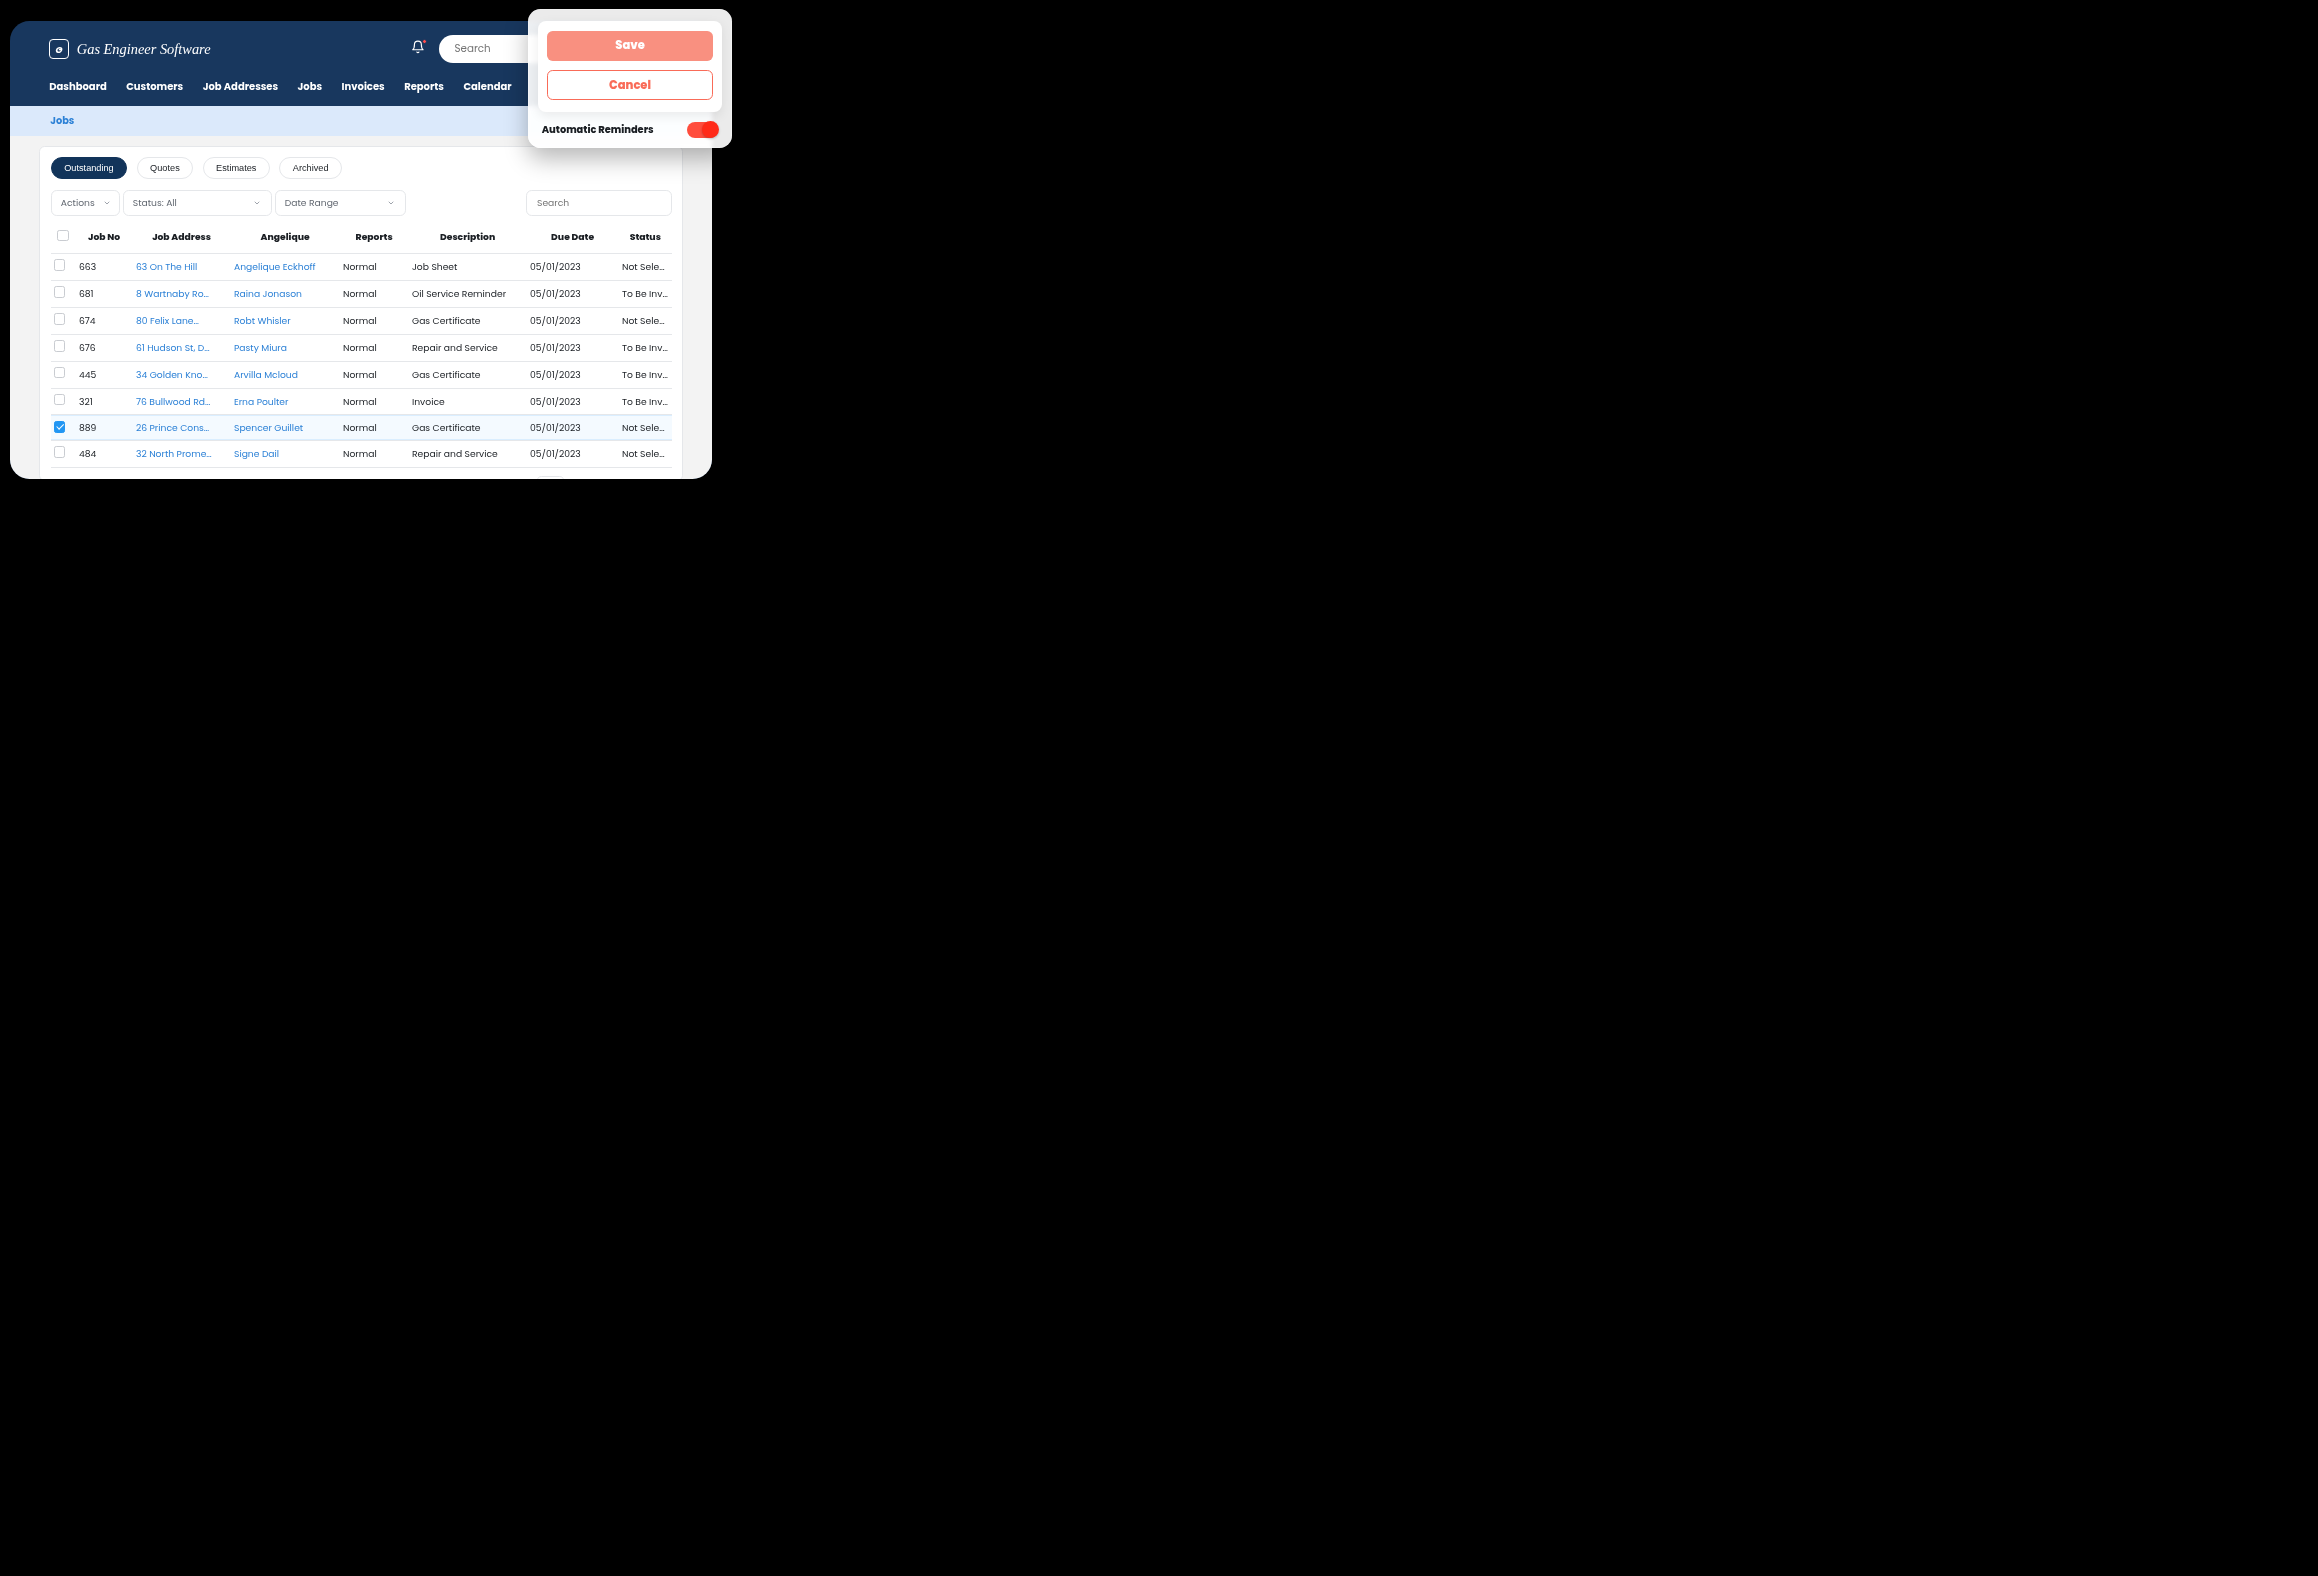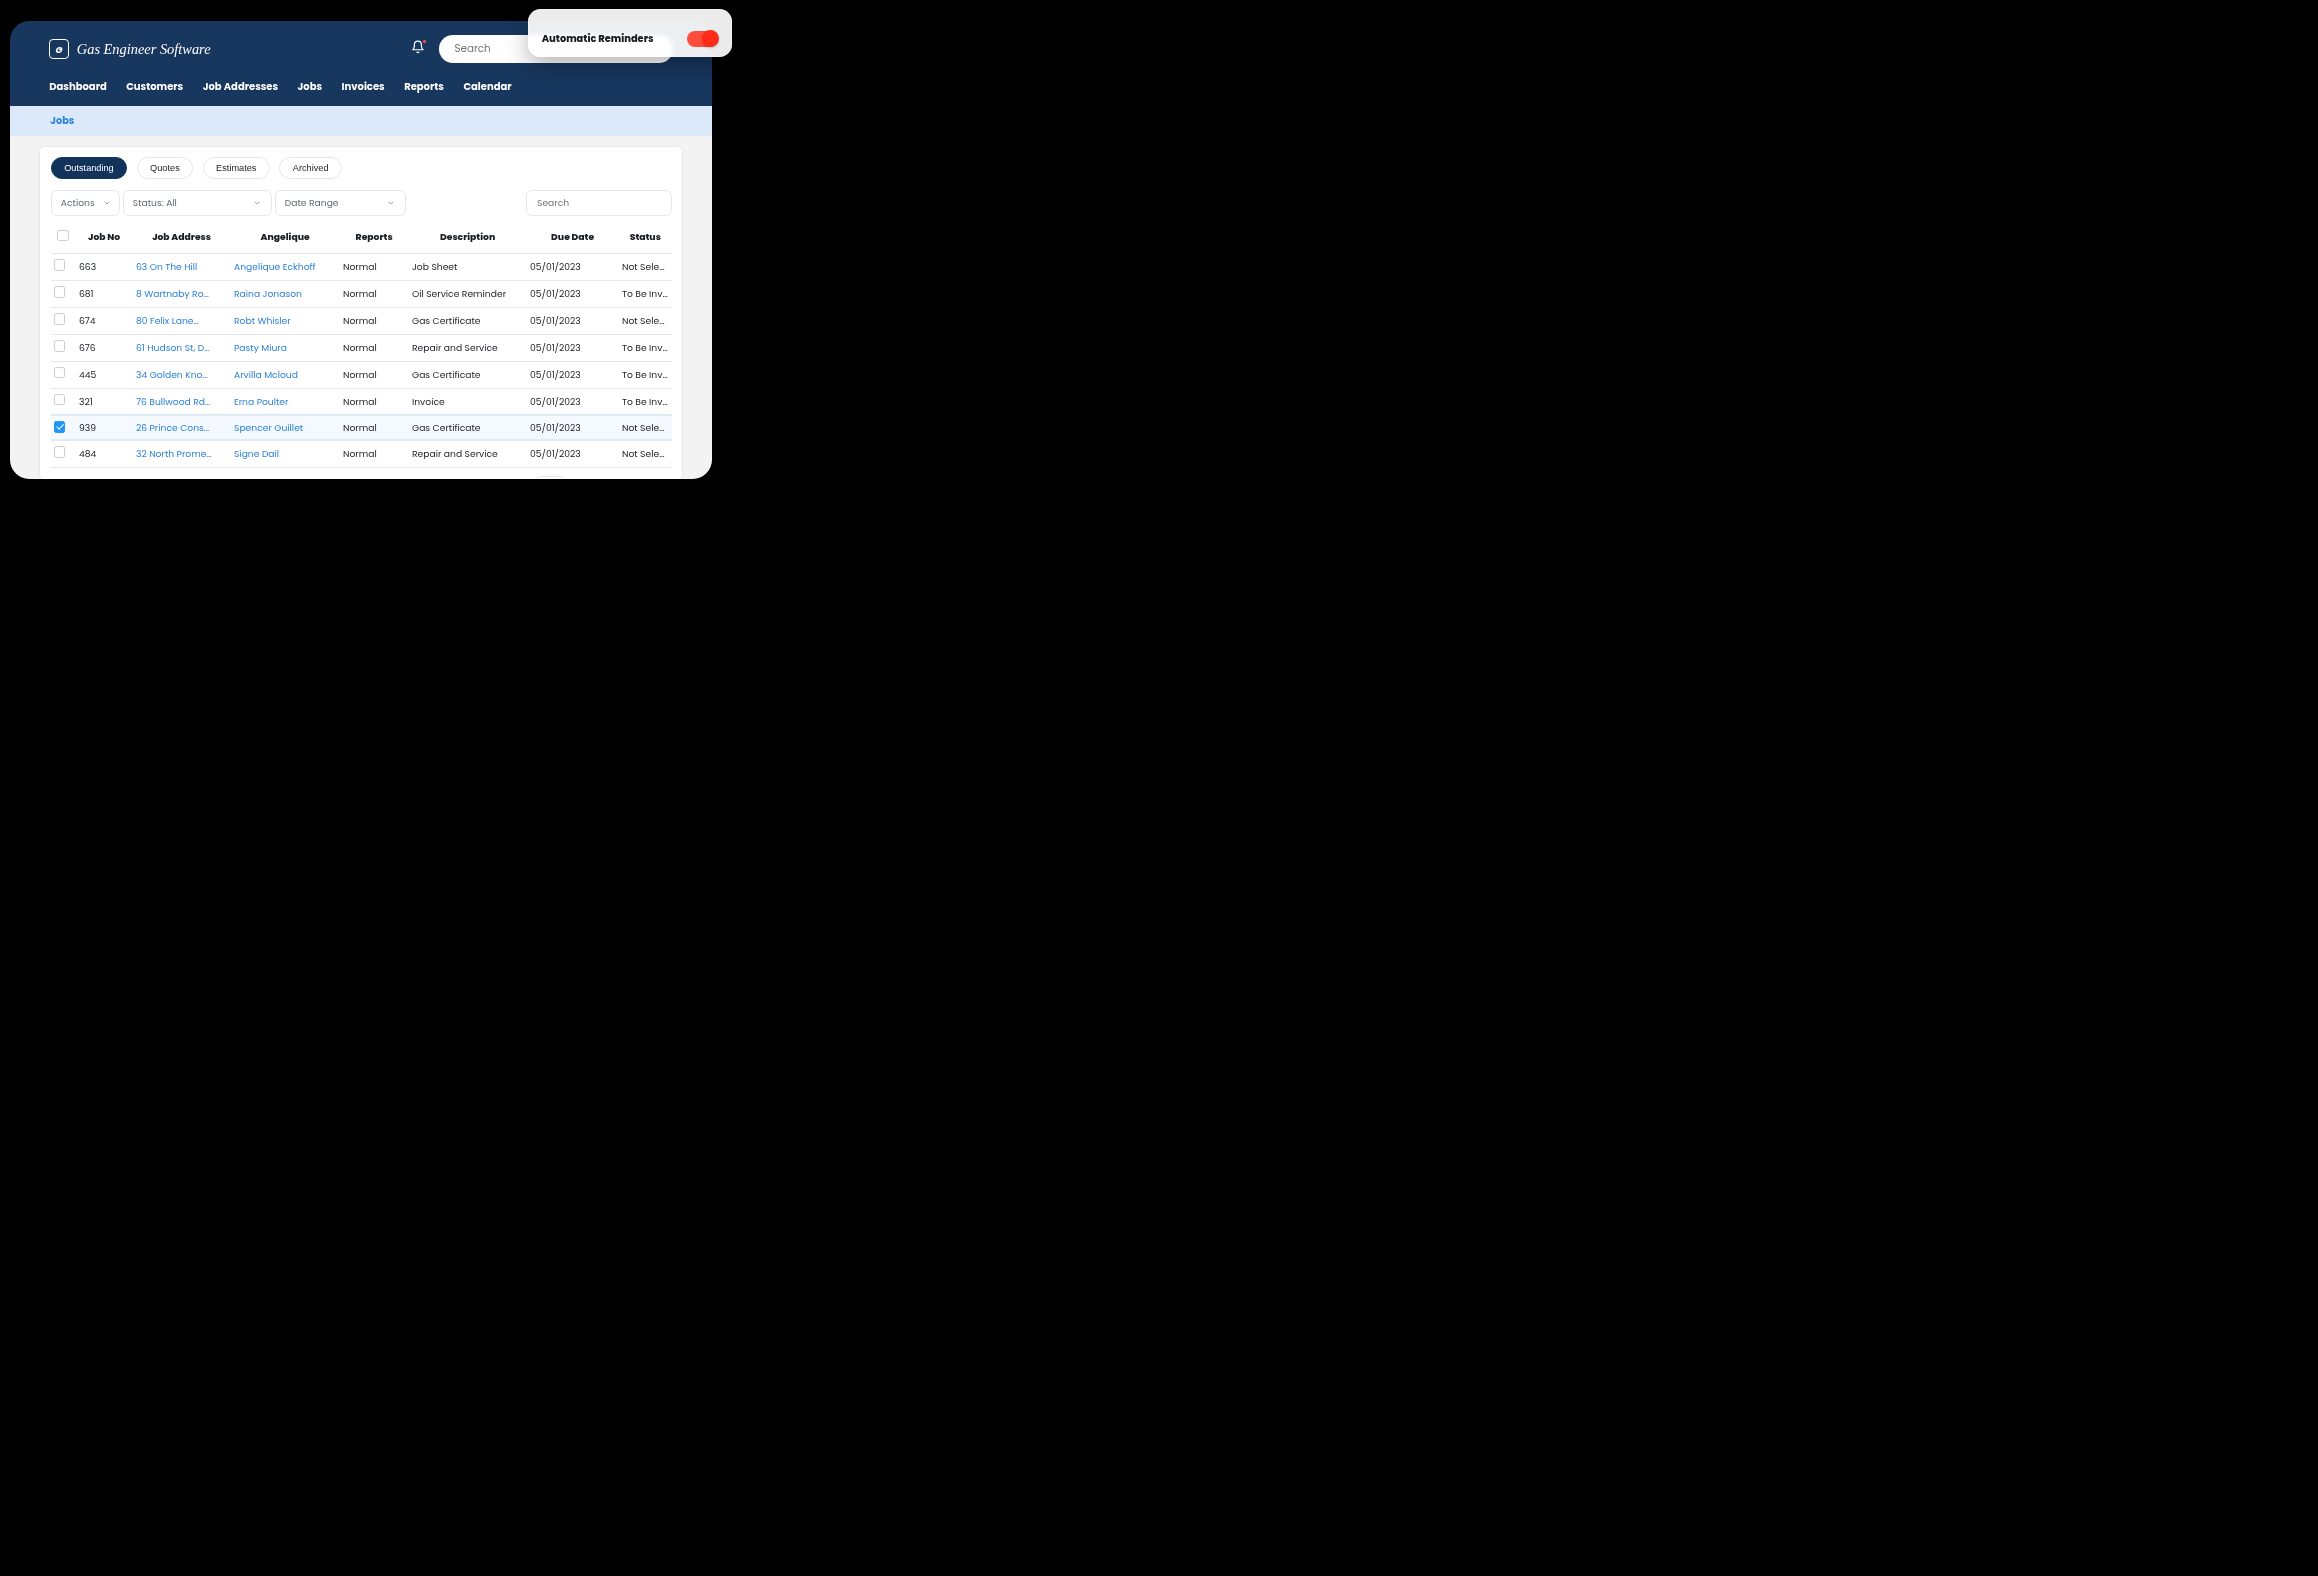--- a/index.html
+++ b/index.html
@@ -361,21 +361,21 @@
               <td>321</td>
               <td class="linkish">76 Bullwood Rd…</td>
               <td class="linkish">Erna Poulter</td>
               <td>Normal</td>
               <td>Invoice</td>
               <td>05/01/2023</td>
               <td>To Be Invoiced</td>
             </tr>
             <tr class="hl">
               <td><span class="chk checked"></span></td>
-              <td>939</td>
+              <td>889</td>
               <td class="linkish">26 Prince Cons…</td>
               <td class="linkish">Spencer Guillet</td>
               <td>Normal</td>
               <td>Gas Certificate</td>
               <td>05/01/2023</td>
               <td>Not Selected</td>
             </tr>
             <tr>
               <td><span class="chk"></span></td>
               <td>484</td>
@@ -414,20 +414,24 @@
             </span>
         </span>
         <span class="coral-chev">»</span>
       </div>
 
     </div>
   </div>
 </div>
 
 <div class="float-panel">
+  <div class="inner-card">
+    <div class="btn-save">Save</div>
+    <div class="btn-cancel">Cancel</div>
+  </div>
   <div class="toggle-row">
     <span>Automatic Reminders</span>
     <div class="switch">
       <div class="knob"></div>
     </div>
   </div>
 </div>
 
 
 </body></html>

